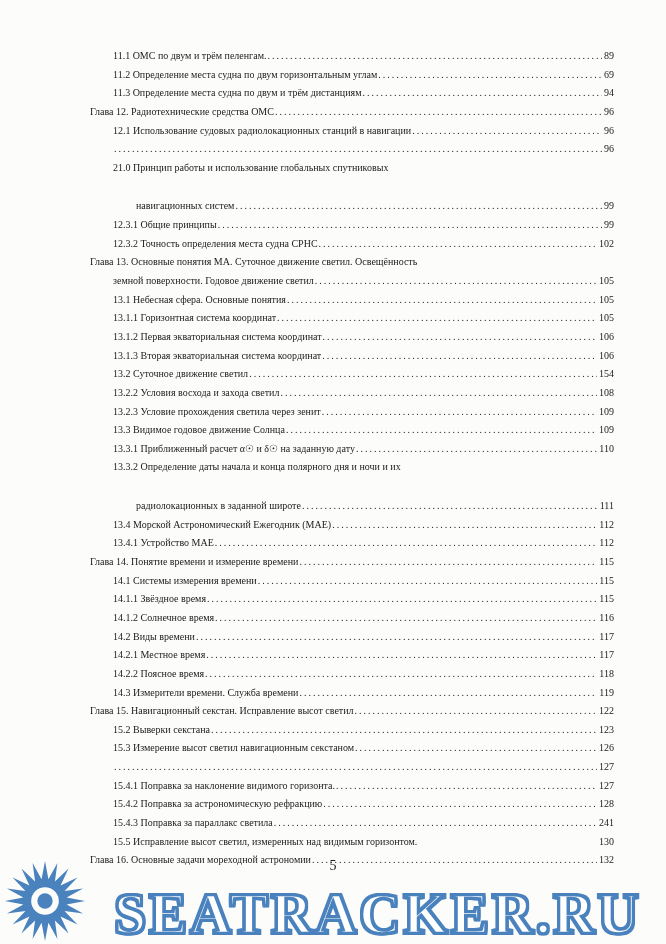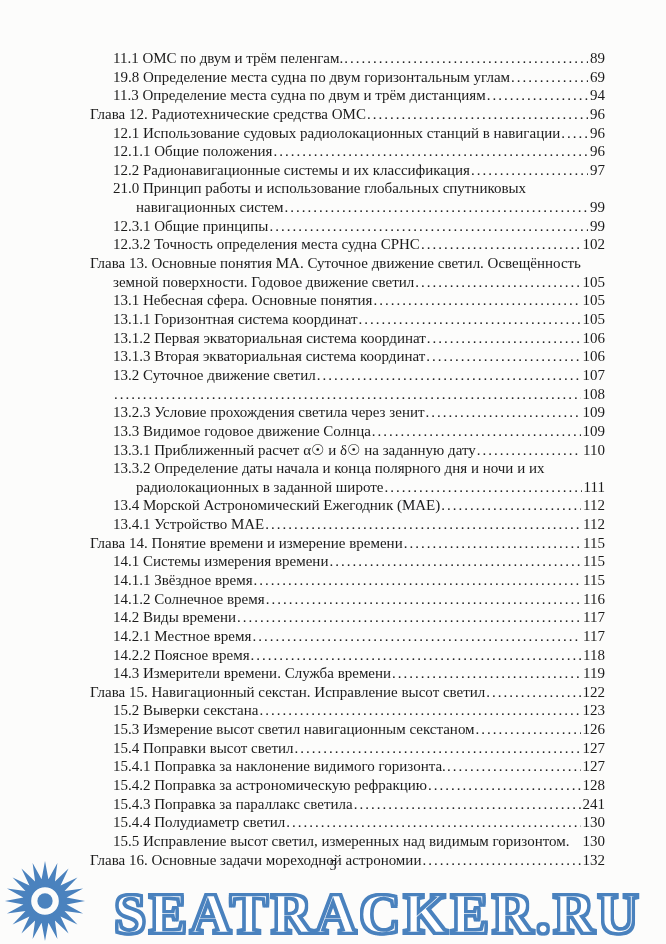--- a/index.html
+++ b/index.html
@@ -8,33 +8,33 @@
     background: #fcfcfb;
     font-family: "Liberation Serif", "DejaVu Serif", serif;
     color: #1b1b1b;
     position: relative;
     overflow: hidden;
   }
   .toc {
     position: absolute;
     top: 50px;
     left: 90px;
-    right: 61px;
-    font-size: 15px;
+    right: 52px;
+    font-size: 10px;
   }
   .toc-line {
     display: flex;
     align-items: baseline;
     height: 18.65px;
     white-space: nowrap;
     overflow: hidden;
   }
   .indent-0 { padding-left: 0; }
   .indent-1 { padding-left: 23px; }
-  .indent-2 { padding-left: 46px; }
+  .indent-2 { padding-left: 46px; margin-top: 20px; }
   .toc-text { flex: 0 0 auto; }
   .dots {
     flex: 1 1 auto;
     overflow: hidden;
     margin: 0 2px 0 1px;
     min-width: 6px;
   }
   .dots::after {
     content: "..................................................................................................................................................................";
     letter-spacing: 2px;
@@ -81,48 +81,42 @@
 </head>
 <body>
 
 <main class="toc" id="toc">
     <div class="toc-line indent-1">
       <span class="toc-text">11.1 ОМС по двум и трём пеленгам.</span>
       <span class="dots"></span>
       <span class="toc-page">89</span>
     </div>
     <div class="toc-line indent-1">
-      <span class="toc-text">19.8 Определение места судна по двум горизонтальным углам</span>
+      <span class="toc-text">11.2 Определение места судна по двум горизонтальным углам</span>
       <span class="dots"></span>
       <span class="toc-page">69</span>
     </div>
     <div class="toc-line indent-1">
       <span class="toc-text">11.3 Определение места судна по двум и трём дистанциям</span>
       <span class="dots"></span>
       <span class="toc-page">94</span>
     </div>
     <div class="toc-line indent-0">
       <span class="toc-text">Глава 12. Радиотехнические средства ОМС</span>
       <span class="dots"></span>
       <span class="toc-page">96</span>
     </div>
     <div class="toc-line indent-1">
       <span class="toc-text">12.1 Использование судовых радиолокационных станций в навигации</span>
       <span class="dots"></span>
       <span class="toc-page">96</span>
     </div>
     <div class="toc-line indent-1">
-      <span class="toc-text">12.1.1 Общие положения</span>
       <span class="dots"></span>
       <span class="toc-page">96</span>
-    </div>
-    <div class="toc-line indent-1">
-      <span class="toc-text">12.2 Радионавигационные системы и их классификация</span>
-      <span class="dots"></span>
-      <span class="toc-page">97</span>
     </div>
     <div class="toc-line indent-1">
       <span class="toc-text">21.0 Принцип работы и использование глобальных спутниковых</span>
     </div>
     <div class="toc-line indent-2">
       <span class="toc-text">навигационных систем</span>
       <span class="dots"></span>
       <span class="toc-page">99</span>
     </div>
     <div class="toc-line indent-1">
@@ -159,23 +153,24 @@
       <span class="toc-page">106</span>
     </div>
     <div class="toc-line indent-1">
       <span class="toc-text">13.1.3 Вторая экваториальная система координат</span>
       <span class="dots"></span>
       <span class="toc-page">106</span>
     </div>
     <div class="toc-line indent-1">
       <span class="toc-text">13.2 Суточное движение светил</span>
       <span class="dots"></span>
-      <span class="toc-page">107</span>
-    </div>
-    <div class="toc-line indent-1">
+      <span class="toc-page">154</span>
+    </div>
+    <div class="toc-line indent-1">
+      <span class="toc-text">13.2.2 Условия восхода и захода светил</span>
       <span class="dots"></span>
       <span class="toc-page">108</span>
     </div>
     <div class="toc-line indent-1">
       <span class="toc-text">13.2.3 Условие прохождения светила через зенит</span>
       <span class="dots"></span>
       <span class="toc-page">109</span>
     </div>
     <div class="toc-line indent-1">
       <span class="toc-text">13.3 Видимое годовое движение Солнца</span>
@@ -254,43 +249,37 @@
       <span class="toc-text">15.2 Выверки секстана</span>
       <span class="dots"></span>
       <span class="toc-page">123</span>
     </div>
     <div class="toc-line indent-1">
       <span class="toc-text">15.3 Измерение высот светил навигационным секстаном</span>
       <span class="dots"></span>
       <span class="toc-page">126</span>
     </div>
     <div class="toc-line indent-1">
-      <span class="toc-text">15.4 Поправки высот светил</span>
       <span class="dots"></span>
       <span class="toc-page">127</span>
     </div>
     <div class="toc-line indent-1">
       <span class="toc-text">15.4.1 Поправка за наклонение видимого горизонта.</span>
       <span class="dots"></span>
       <span class="toc-page">127</span>
     </div>
     <div class="toc-line indent-1">
       <span class="toc-text">15.4.2 Поправка за астрономическую рефракцию</span>
       <span class="dots"></span>
       <span class="toc-page">128</span>
     </div>
     <div class="toc-line indent-1">
       <span class="toc-text">15.4.3 Поправка за параллакс светила</span>
       <span class="dots"></span>
       <span class="toc-page">241</span>
-    </div>
-    <div class="toc-line indent-1">
-      <span class="toc-text">15.4.4 Полудиаметр светил</span>
-      <span class="dots"></span>
-      <span class="toc-page">130</span>
     </div>
     <div class="toc-line indent-1">
       <span class="toc-text">15.5 Исправление высот светил, измеренных над видимым горизонтом.</span>
       <span class="dots no-dots"></span>
       <span class="toc-page">130</span>
     </div>
     <div class="toc-line indent-0">
       <span class="toc-text">Глава 16. Основные задачи мореходной астрономии</span>
       <span class="dots"></span>
       <span class="toc-page">132</span>

